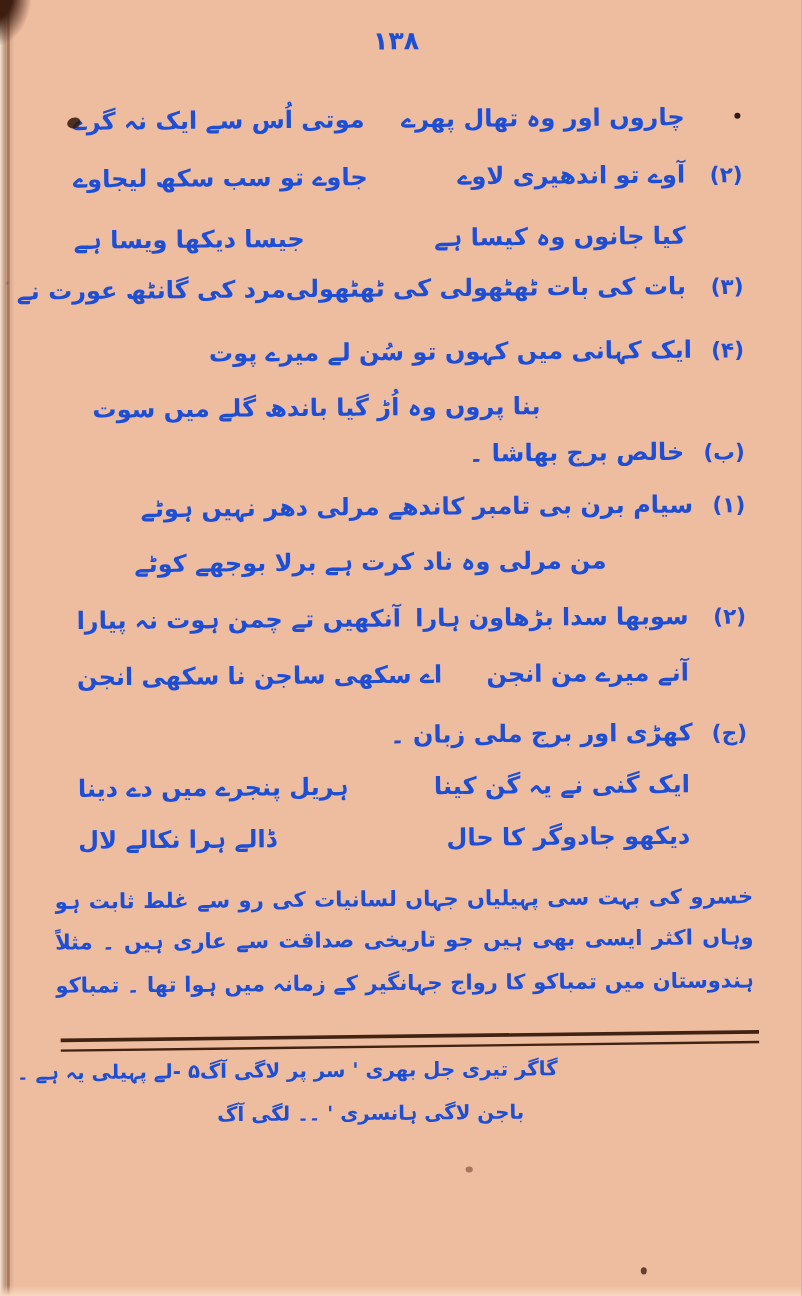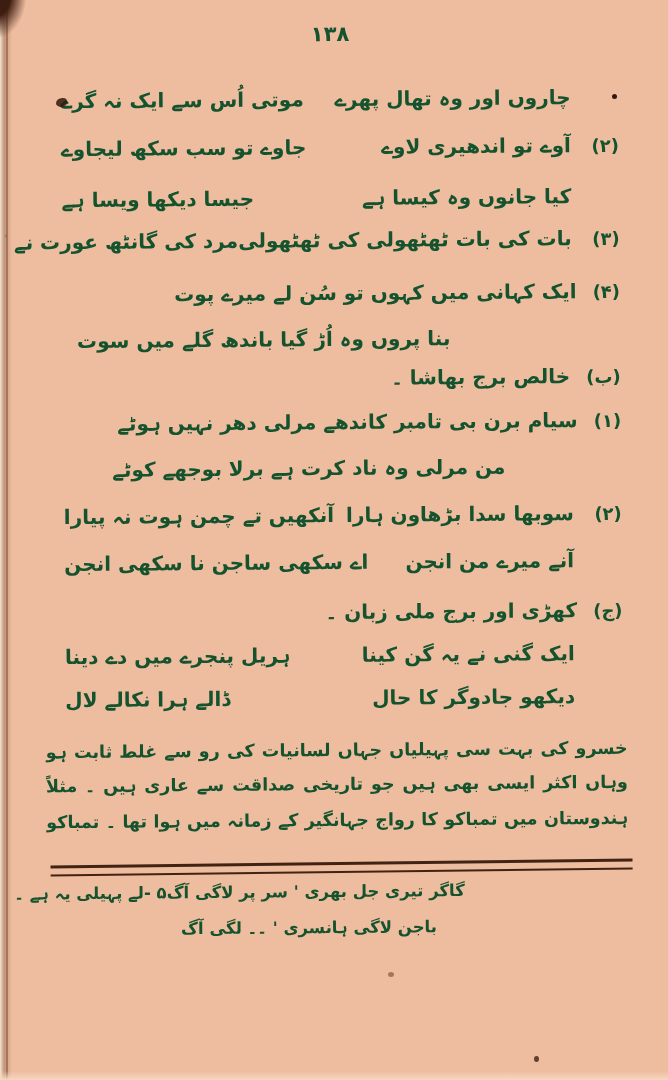--- a/index.html
+++ b/index.html
@@ -5,21 +5,21 @@
   html,body{margin:0;padding:0;}
   body{width:668px;height:1080px;overflow:hidden;background:#b98;}
   .page{
     position:relative;width:668px;height:1080px;overflow:hidden;
     background:
       radial-gradient(ellipse 90% 60% at 52% 40%, rgba(255,238,224,0.38), rgba(255,238,224,0) 70%),
       linear-gradient(to bottom, #dfa98c 0%, #efc1a6 6%, #f2c6ab 45%, #eebb9e 80%, #e2a златого 0),
       linear-gradient(to bottom, #e0aa8e 0%, #efc1a6 7%, #f2c6ab 50%, #ecb99c 82%, #e7ae90 96%, #f2c9b0 100%);
     background-color:#eebc9f;
     font-family:"DejaVu Sans", sans-serif;
-    color:#14532d;
+    color:#1d4ed8;
     direction:rtl;
   }
   .content{position:absolute;inset:0;transform:rotate(-0.45deg);transform-origin:50% 50%;}
   .pageno{position:absolute;top:22px;left:0;width:100%;text-align:center;font-size:21px;font-weight:700;letter-spacing:2px;}
   
   .vrow{position:absolute;left:62px;width:560px;display:flex;align-items:baseline;
         font-size:20px;font-weight:700;white-space:nowrap;line-height:30px;}
   .vrow .num{flex:none;width:48px;font-size:18px;font-weight:700;}
   .vrow .hem-r{flex:none;}
   .vrow .hem-l{margin-left:2px;margin-right:auto;}

